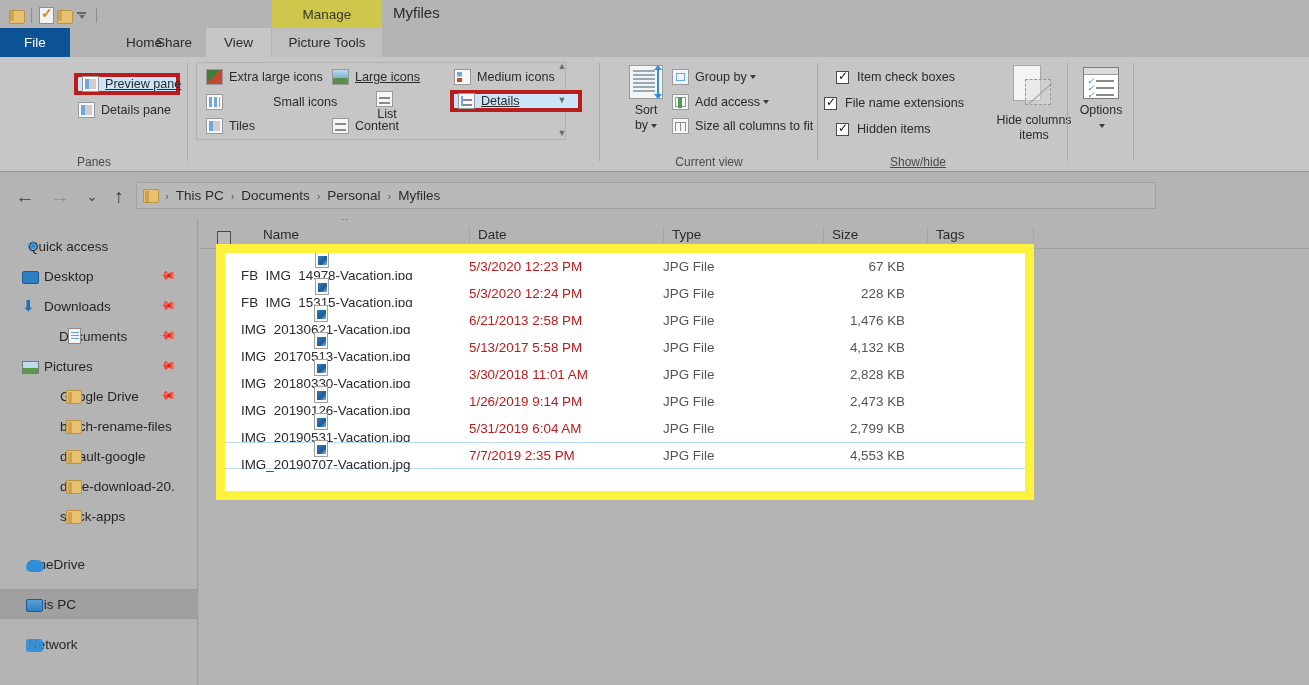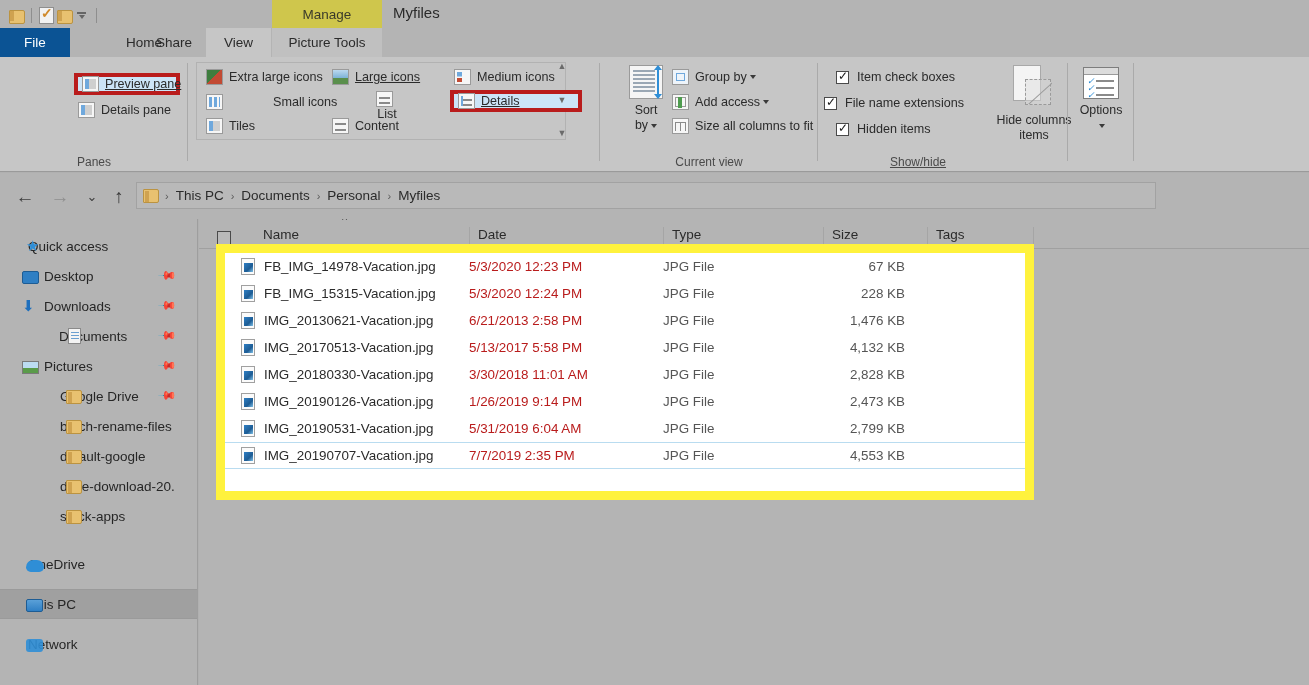--- a/index.html
+++ b/index.html
@@ -323,21 +323,21 @@
   .callout {
     position: absolute; left: 17px; top: 25px; width: 818px; height: 256px;
     border: 9px solid #fff23d; background: #ffffff;
     overflow: hidden;
   }
   .filerow {
     position: relative; height: 27px; display: flex; align-items: center;
     font-size: 13.4px; color: #2b2b2b; background: #fff;
   }
   .filerow.hover { border-top: 1px solid #b9dcf0; border-bottom: 1px solid #b9dcf0; height: 27px;}
-  .fr-name { position: absolute; left: 16px; display: flex; align-items: center; }
+  .fr-name { position: absolute; left: 16px; display: flex; align-items: center; flex-direction: column; }
   .fr-ico {
     width: 14px; height: 17px; background: #fbfbfb; border: 1px solid #a0a0a0;
     position: relative; margin-right: 9px; flex: 0 0 auto;
   }
   .fr-ico::after {
     content: ""; position: absolute; left: 2px; top: 4px; width: 9px; height: 9px;
     background: linear-gradient(135deg,#2f7fc4 0%,#1d5c94 60%,#7fc1e8 100%);
   }
   .fr-date { position: absolute; left: 244px; color: #b91c1c; }
   .fr-type { position: absolute; left: 438px; color: #555; }

